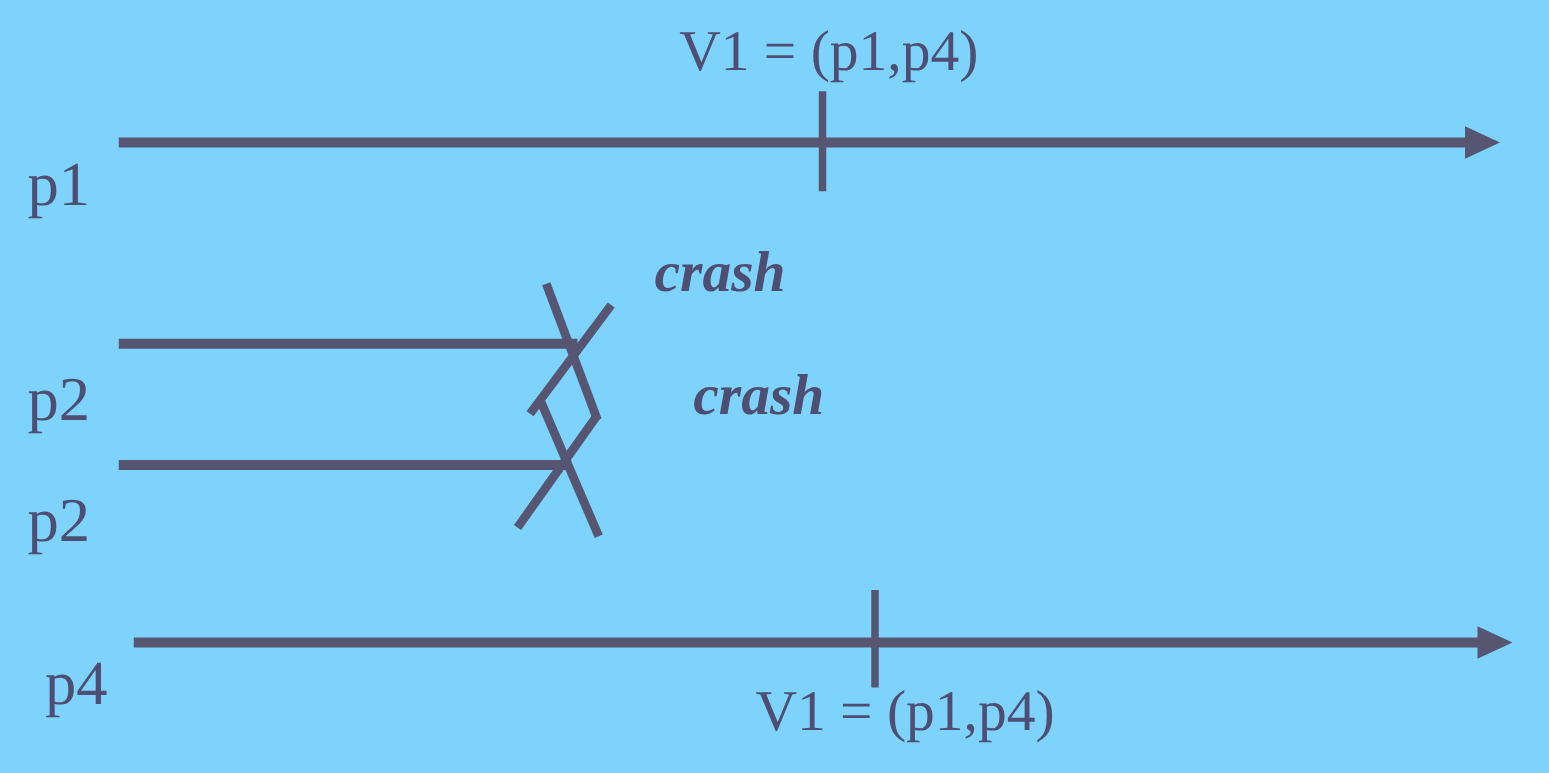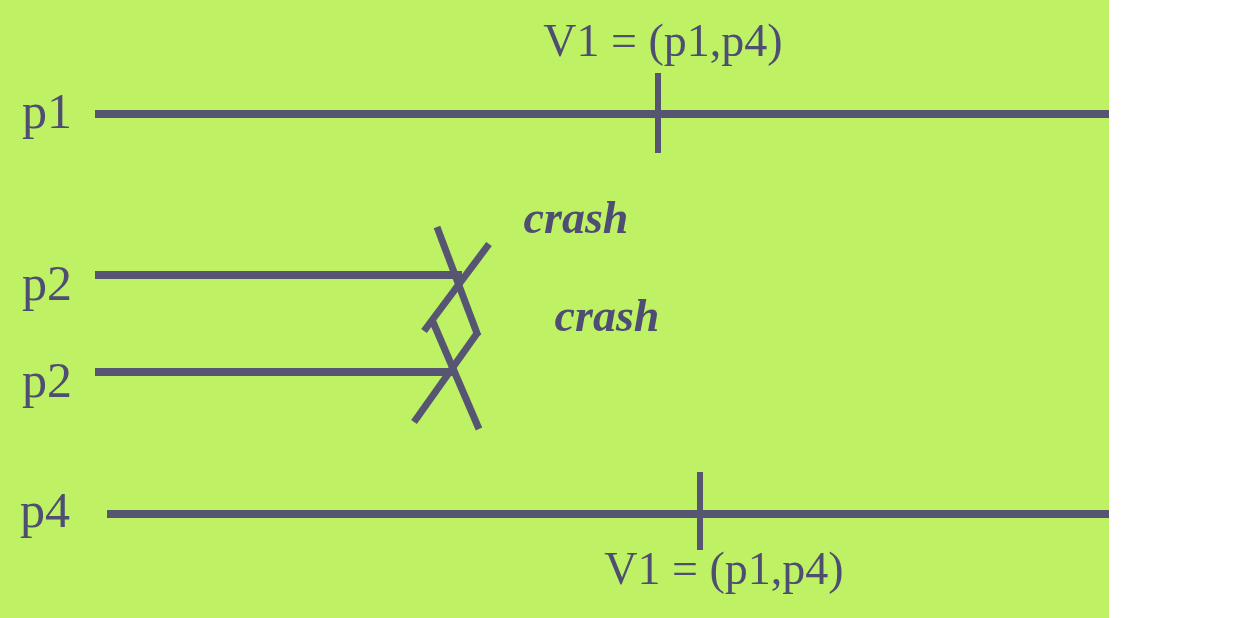--- a/index.html
+++ b/index.html
@@ -3,54 +3,55 @@
 <meta charset="utf-8">
 <style>
   html, body {
     margin: 0;
     padding: 0;
     background: #ffffff;
     font-family: "Liberation Serif", serif;
   }
   #stage {
     position: relative;
-    width: 1109px;
+    width: 1239px;
     height: 618px;
-    background: #bef264;
+    background: #7dd3fc;
     overflow: hidden;
   }
   #diagram-svg {
     position: absolute;
     left: 0;
     top: 0;
   }
   .label {
     position: absolute;
     color: #4e4e72;
     white-space: nowrap;
     line-height: 1.1;
   }
   .process-label {
     font-size: 50px;
+    margin-top: 36px;
   }
   .view-label {
     font-size: 46px;
     transform: translateX(-50%);
   }
   .crash-label {
     font-size: 46px;
     font-weight: bold;
     font-style: italic;
     transform: translateX(-50%);
   }
   
   #lbl-p1   { left: 22px;  top: 84px;  }
   #lbl-p2a  { left: 22px;  top: 256px; }
   #lbl-p2b  { left: 22px;  top: 353px; }
-  #lbl-p4   { left: 20px;  top: 483px; }
+  #lbl-p4   { left: 36px;  top: 483px; }
   #lbl-v1-top    { left: 663px; top: 16px;  }
   #lbl-v1-bottom { left: 724px; top: 544px; }
   #lbl-crash-1   { left: 576px; top: 193px; }
   #lbl-crash-2   { left: 607px; top: 291px; }
 </style>
 </head>
 <body>
 
 <div id="stage">
 

